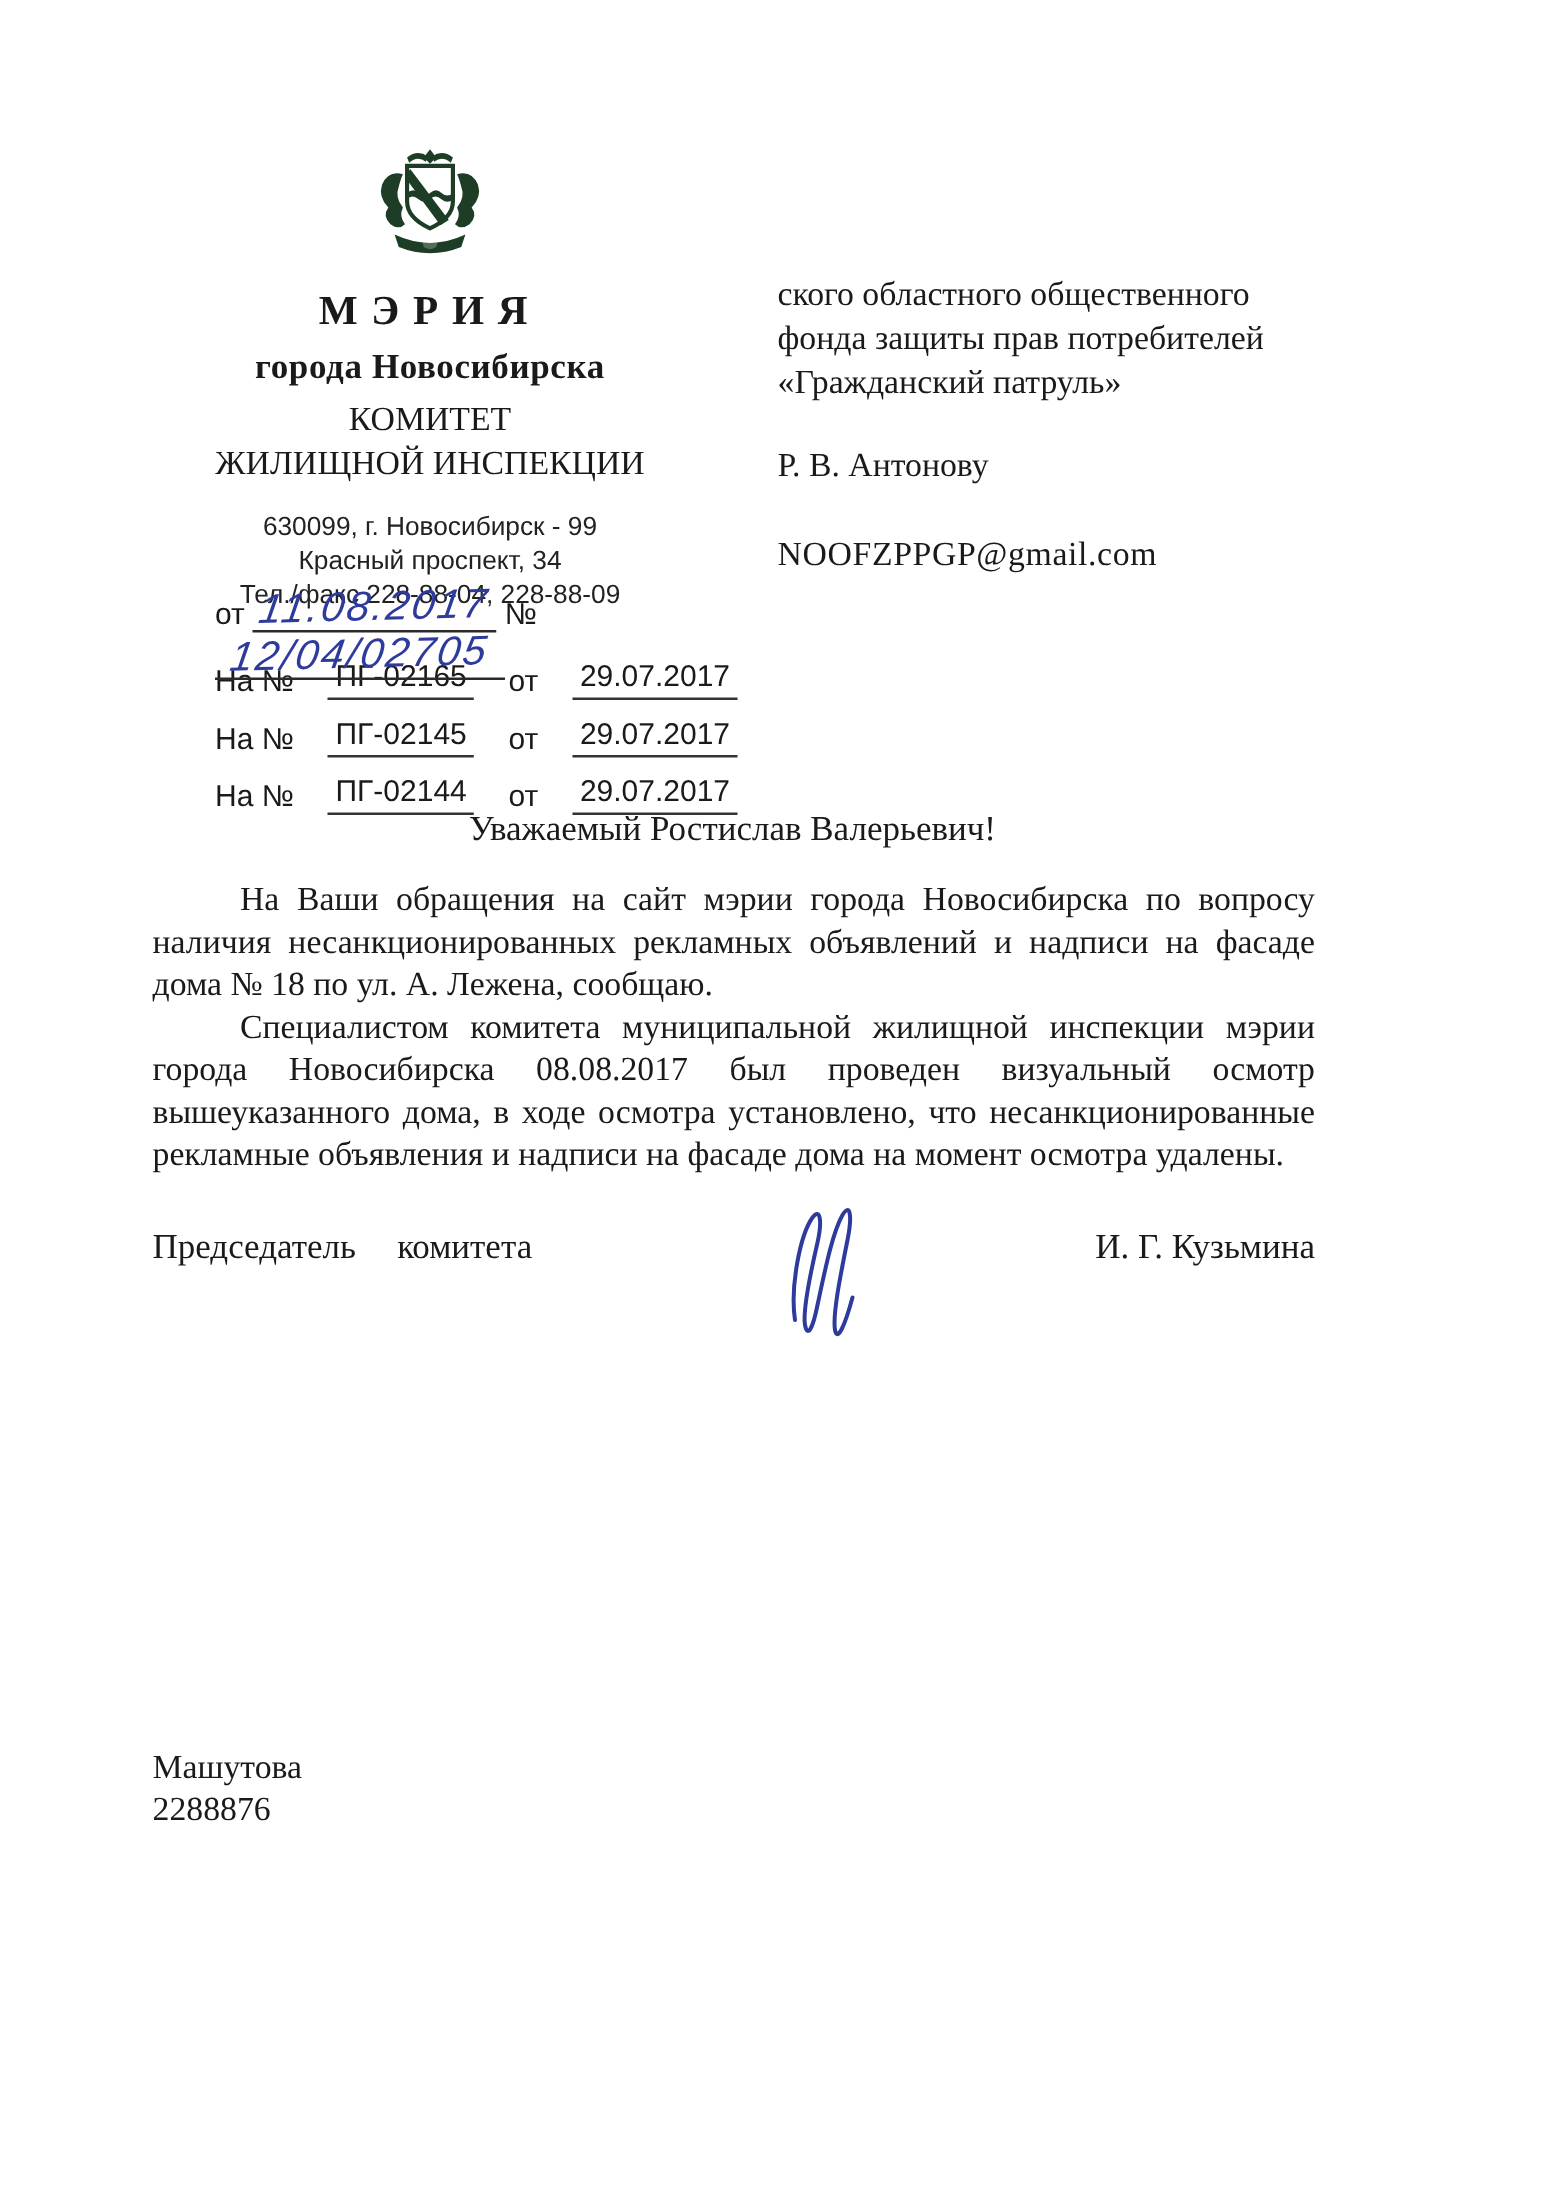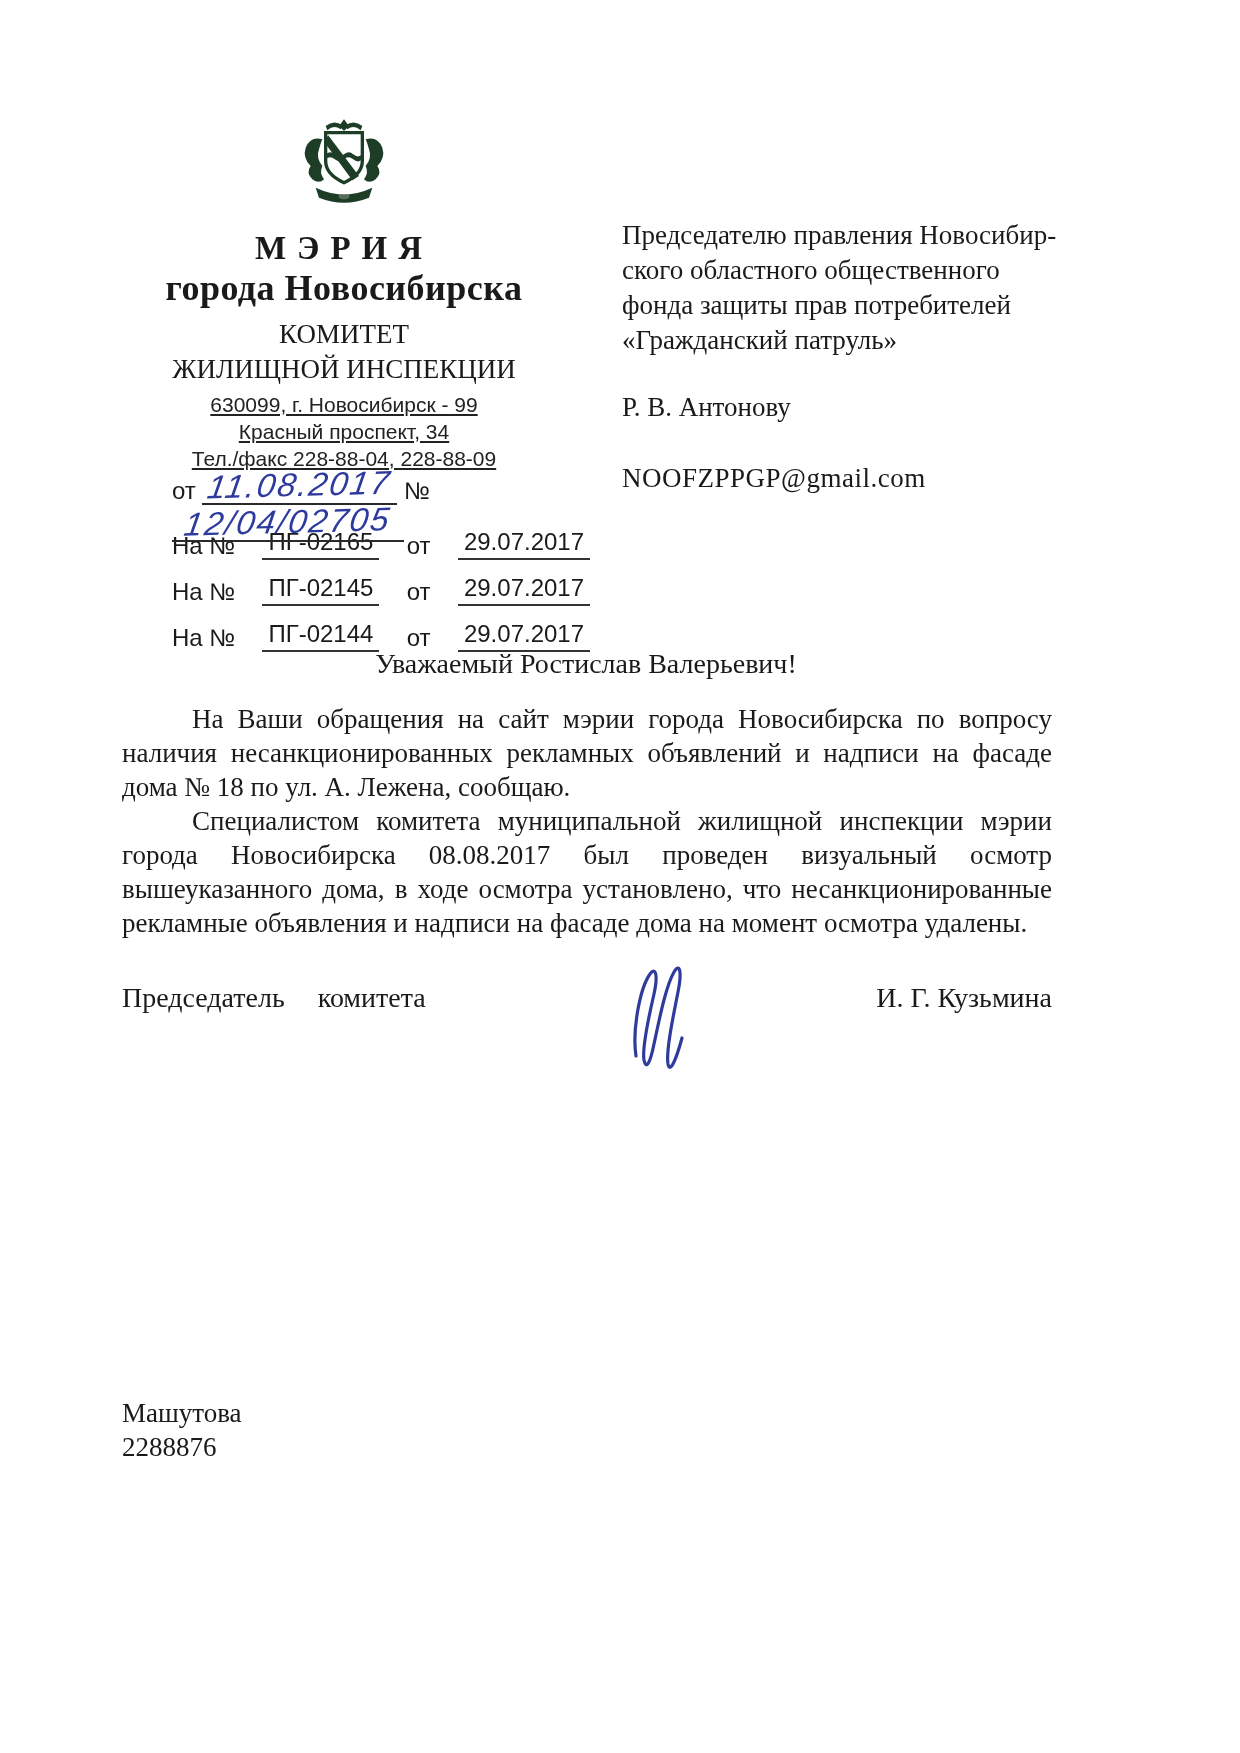--- a/index.html
+++ b/index.html
@@ -16,26 +16,26 @@
   .letterhead{
     position:absolute;left:118px;top:112px;width:452px;
     text-align:center;
   }
   .emblem{display:inline-block;margin-bottom:14px;}
   .org-main{
     font-size:33px;font-weight:bold;letter-spacing:11px;
     margin-top:2px;
   }
   .org-sub{
-    font-size:36px;font-weight:bold;letter-spacing:0.5px;margin-top:0;
+    font-size:28px;font-weight:bold;letter-spacing:0.5px;margin-top:10px;
   }
   .org-committee{font-size:27px;margin-top:8px;line-height:35px;}
   .org-address{
     font-family:"Liberation Sans", sans-serif;
-    font-size:21px;line-height:27px;margin-top:4px;color:#222;text-decoration:underline;
+    font-size:21px;line-height:27px;margin-top:20px;color:#222;
   }
   
   .refs{
     position:absolute;left:172px;top:468px;width:480px;
     font-family:"Liberation Sans", sans-serif;
     font-size:24px;color:#1a1a1a;
   }
   .out-line{position:relative;height:44px;}
   .out-line .lbl{display:inline-block;vertical-align:bottom;}
   .hand{
@@ -159,21 +159,20 @@
       <span class="sp"></span>
       <span class="uline">ПГ-02144</span>
       <span class="sp"></span>
       <span>от</span>
       <span class="sp"></span>
       <span class="uline">29.07.2017</span>
     </div>
   </div>
 
   <div class="recipient">
-    <div>Председателю правления Новосибир-</div>
     <div>ского  областного общественного</div>
     <div>фонда защиты прав потребителей</div>
     <div>«Гражданский патруль»</div>
     <div class="rc-name">Р. В. Антонову</div>
     <div class="rc-email">NOOFZPPGP@gmail.com</div>
   </div>
 
   <div class="salutation">Уважаемый Ростислав Валерьевич!</div>
 
   <div class="body-text">

